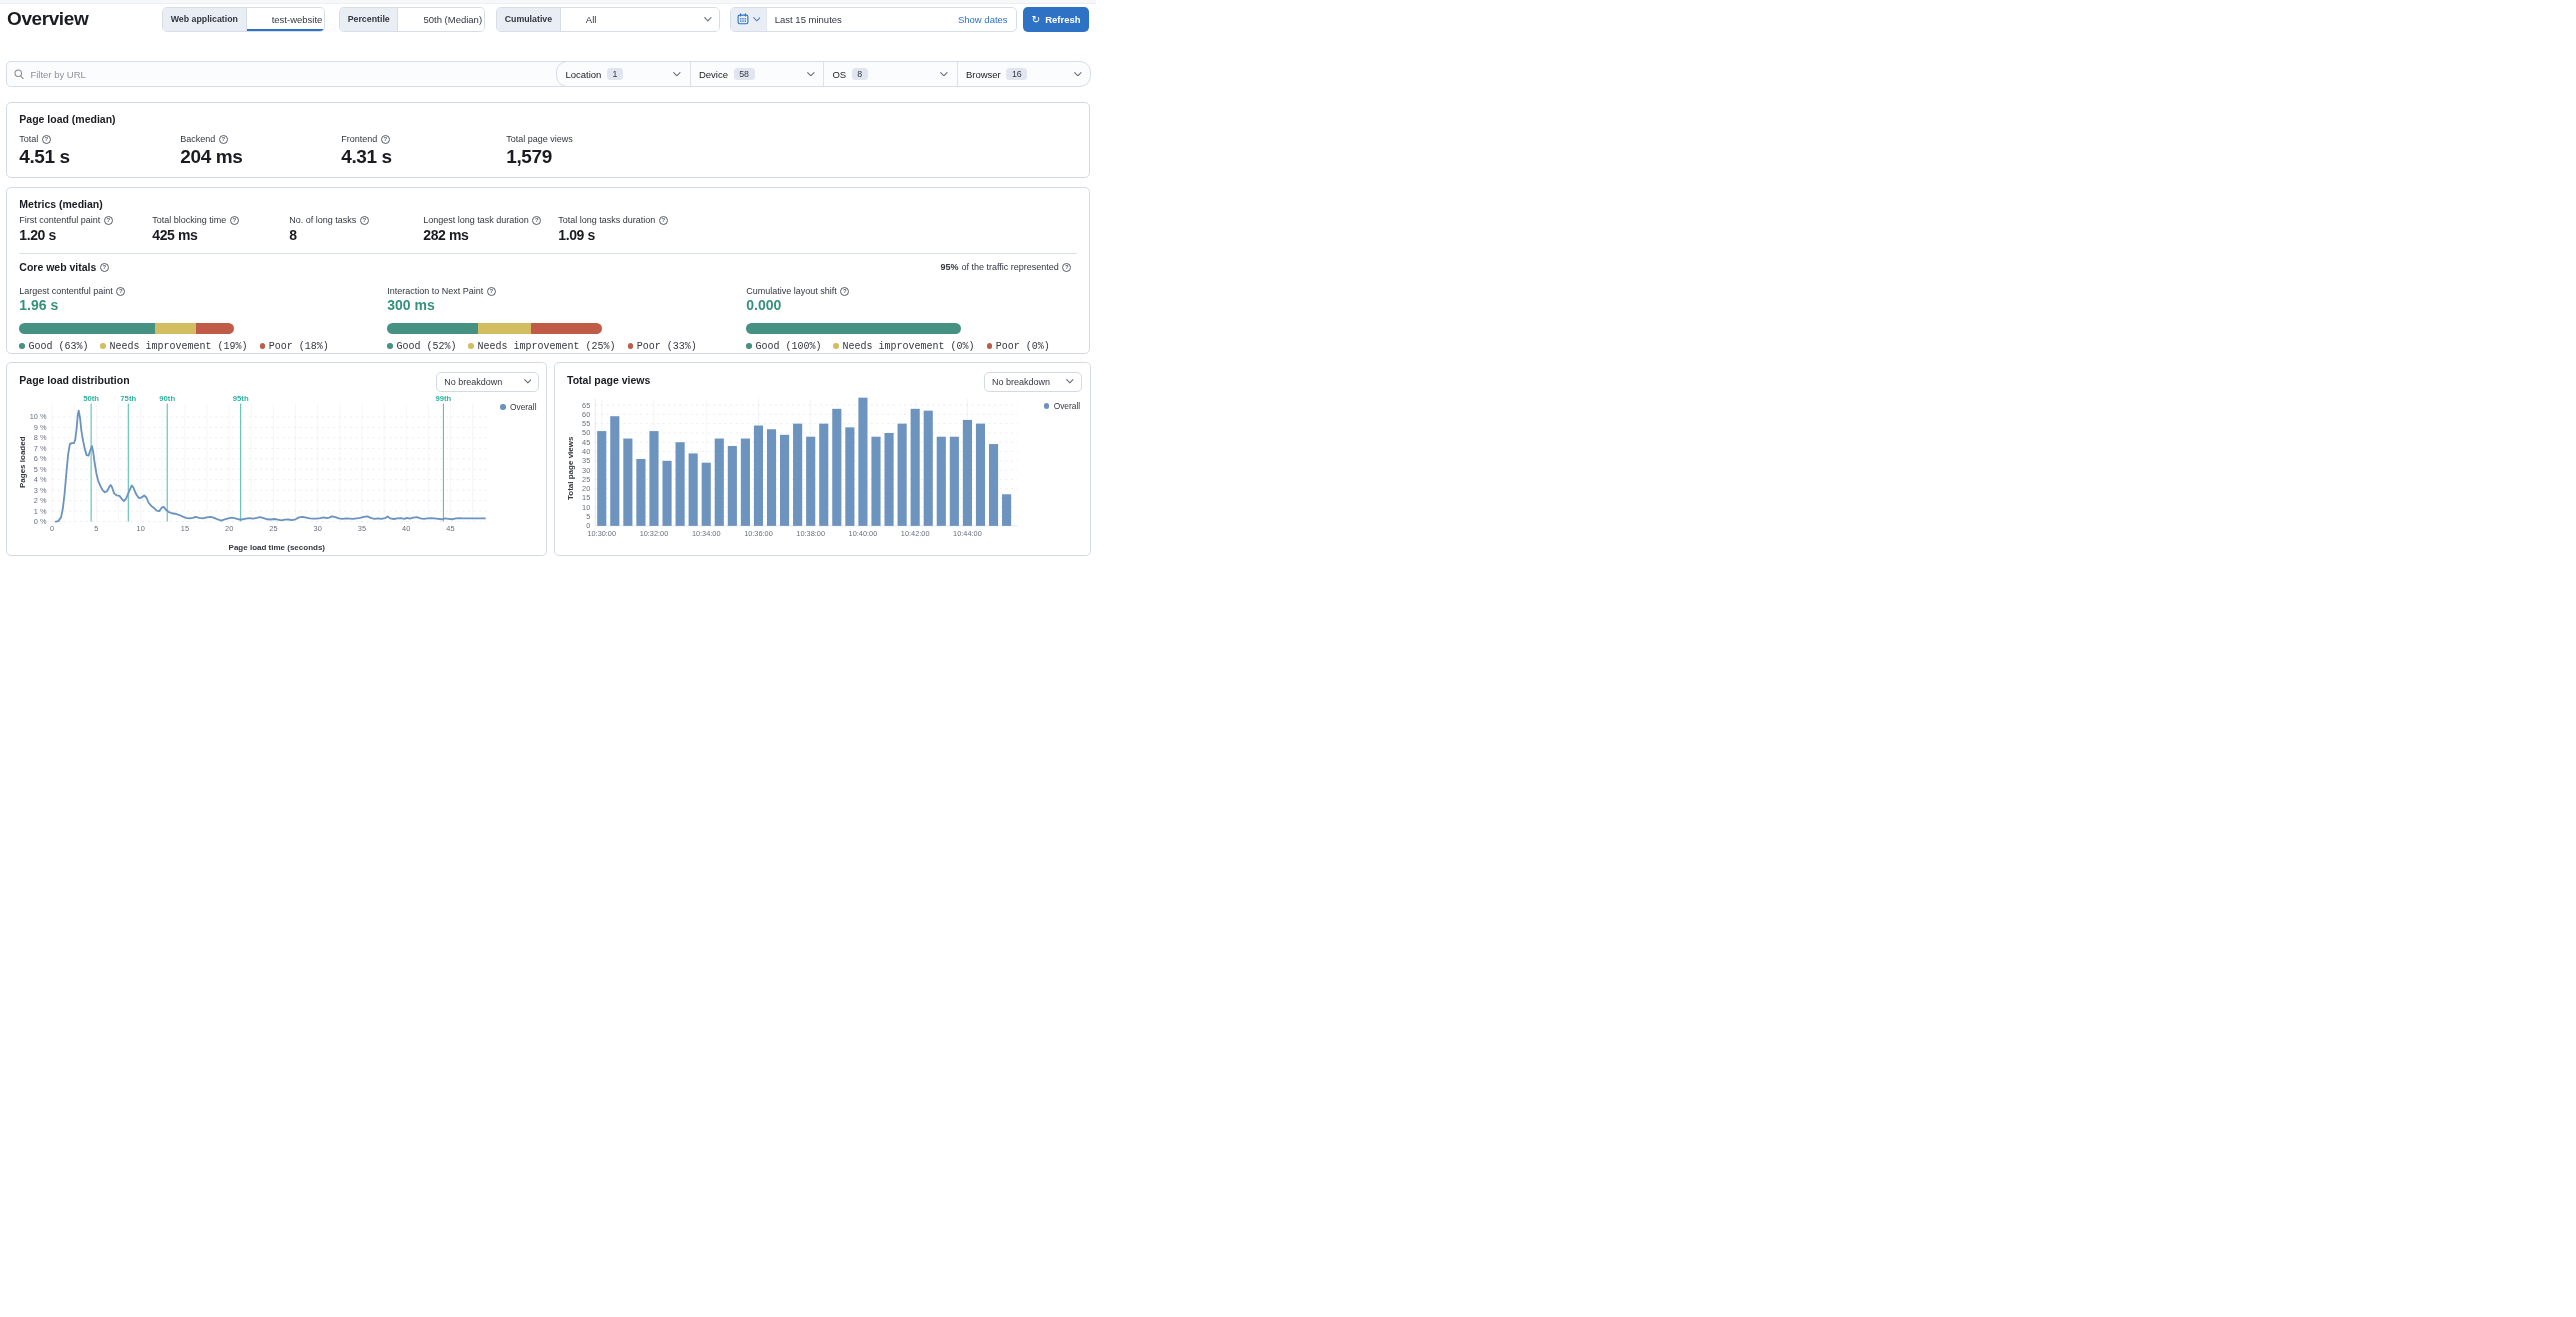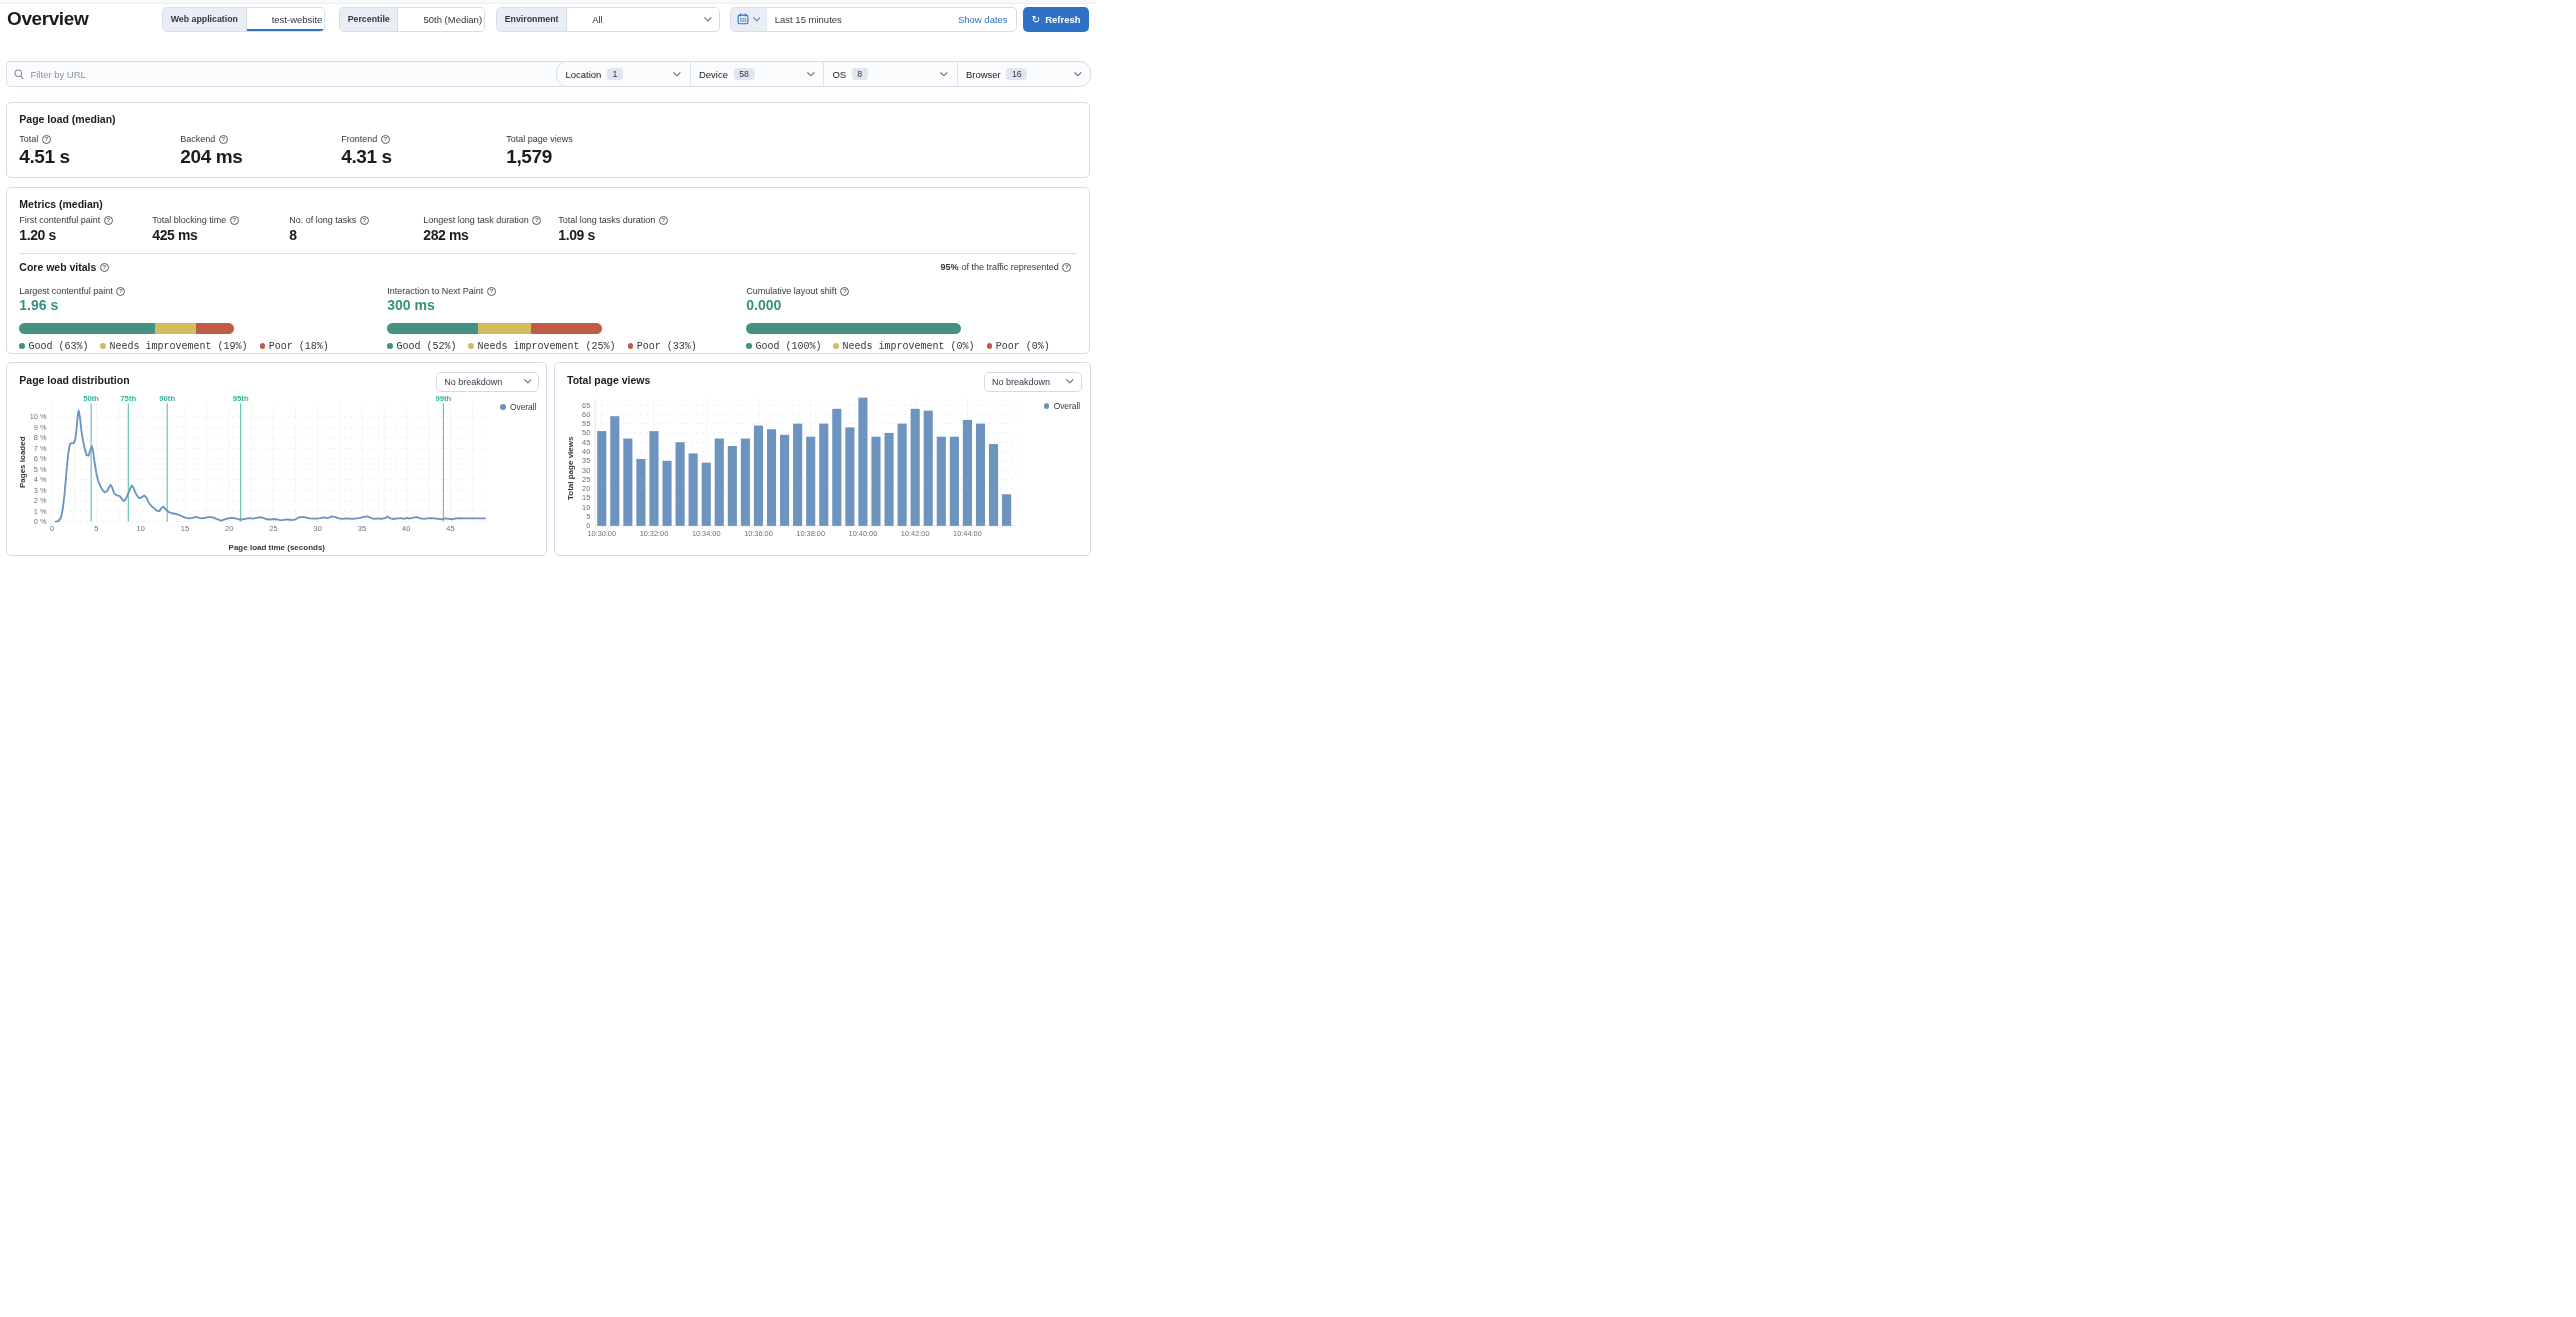--- a/index.html
+++ b/index.html
@@ -112,21 +112,21 @@
   <span class="prepend">Percentile</span>
   <span class="val">
     <span class="txt">50th (Median)</span>
     <svg class="chev" viewBox="0 0 11 7">
         <polyline points="1,1 5.5,5.5 10,1"></polyline>
       </svg>
   </span>
 </div>
 
 <div class="ctl" style="left:496px; width:224px;">
-  <span class="prepend">Environment</span>
+  <span class="prepend">Cumulative</span>
   <span class="val">
     <span class="txt">All</span>
     <svg class="chev" viewBox="0 0 11 7">
         <polyline points="1,1 5.5,5.5 10,1"></polyline>
       </svg>
   </span>
 </div>
 
 <div class="dp">
   <span class="dp-pre">

